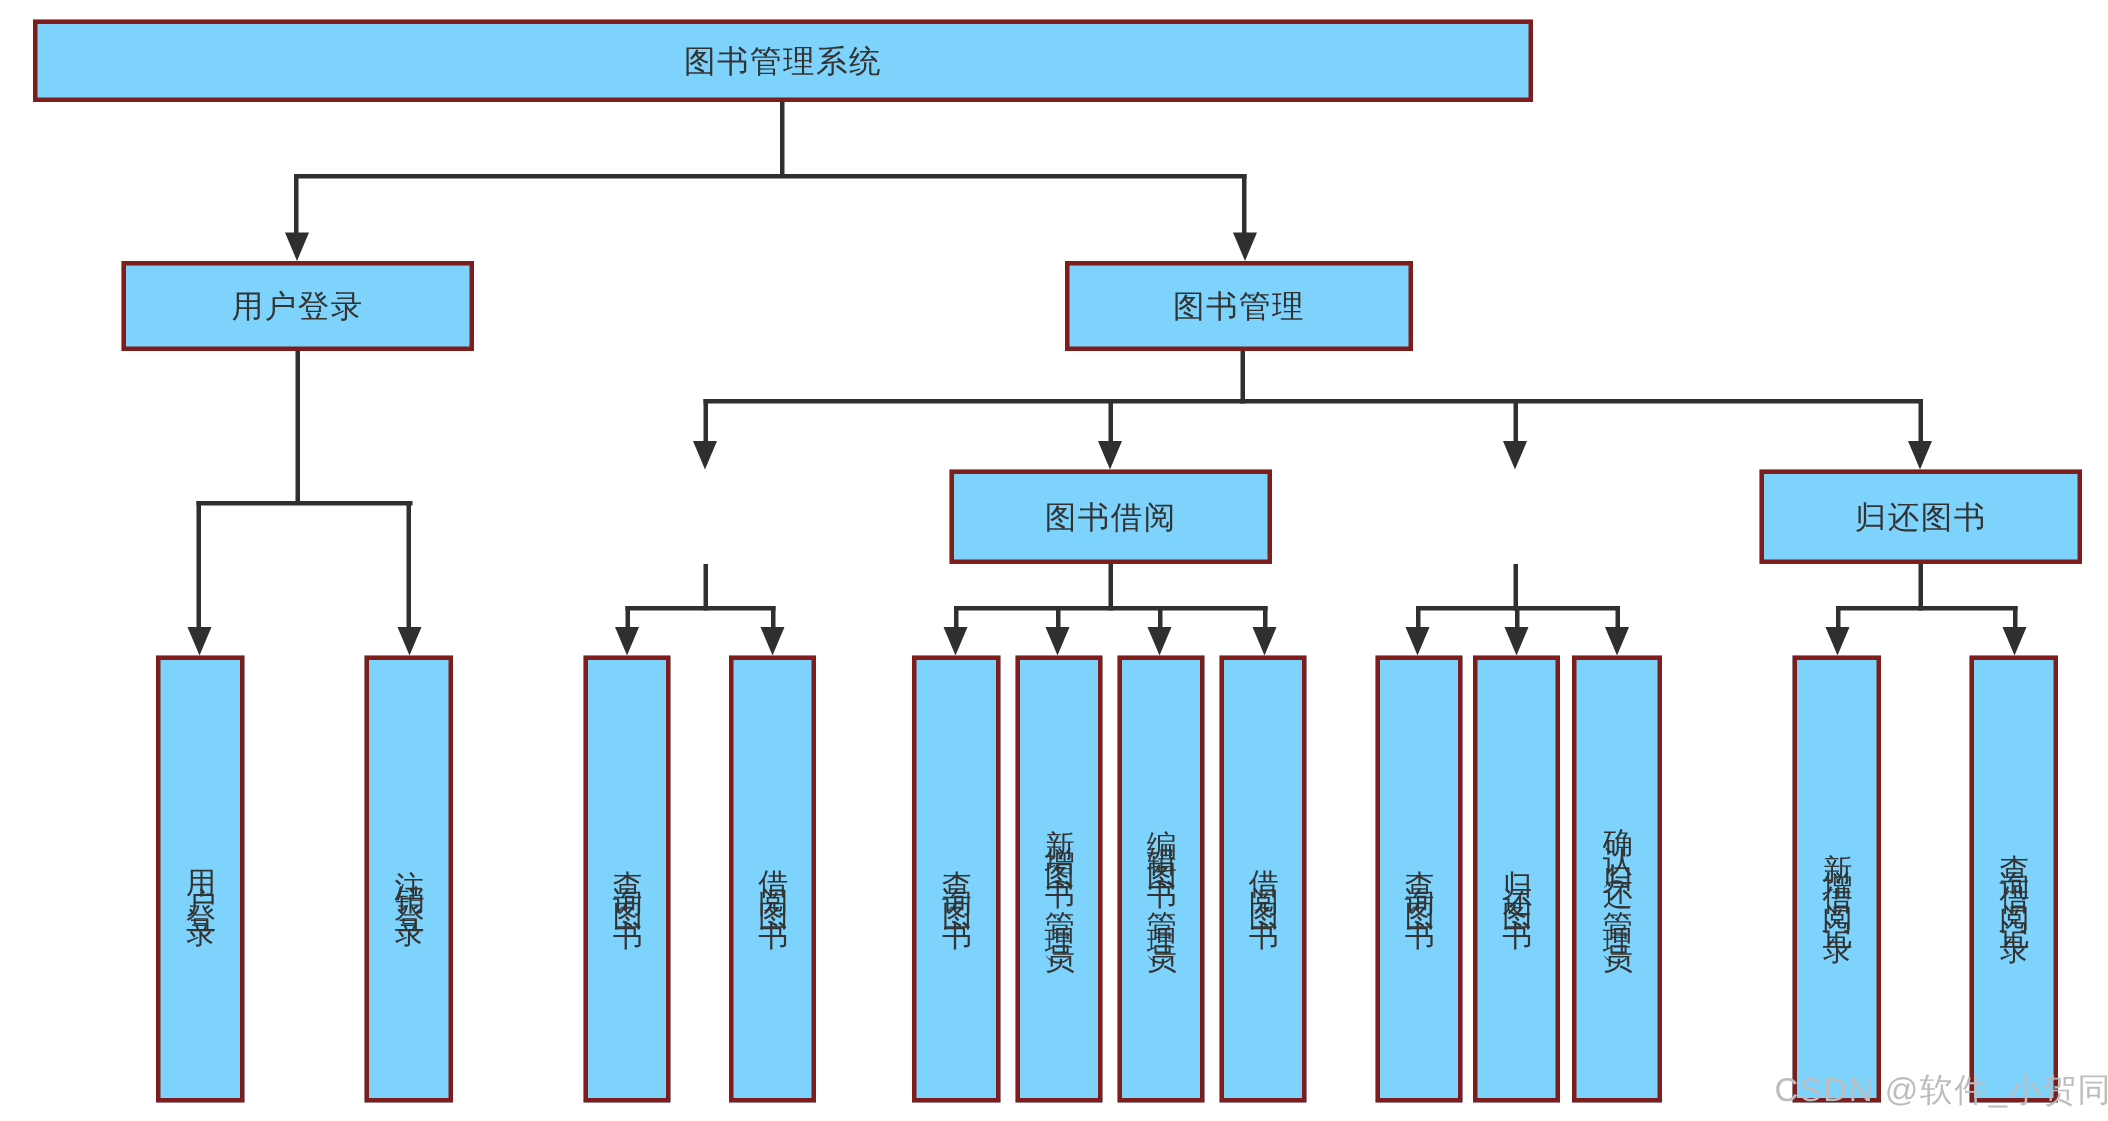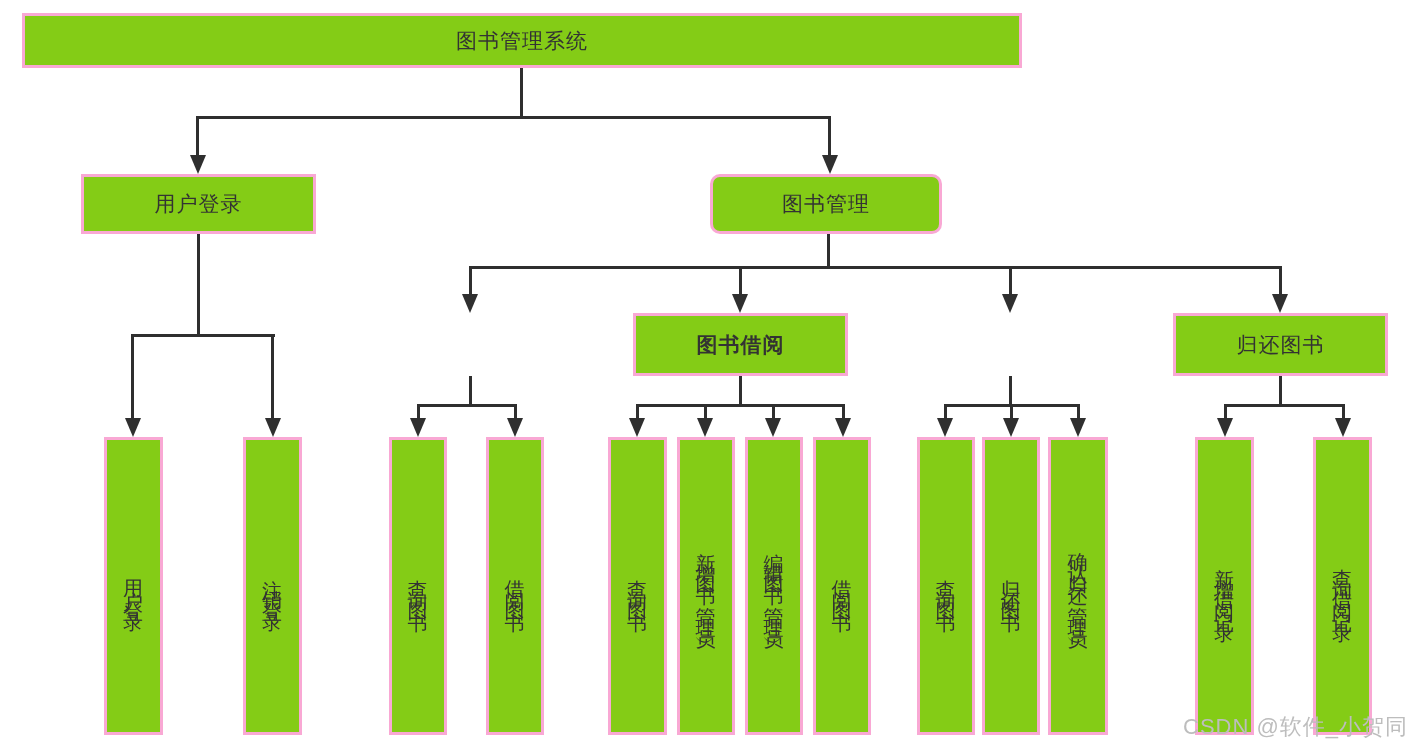--- a/index.html
+++ b/index.html
@@ -5,22 +5,22 @@
   html,body{margin:0;padding:0;background:#fff;}
   #canvas{
     position:relative;
     width:1405px;height:747px;
     background:#ffffff;
     font-family:"Liberation Sans", sans-serif;
     overflow:hidden;
   }
   .box{
     position:absolute;
-    border:3px solid #f9a8d4;
-    background:#84cc16;
+    border:3px solid #7f1d1d;
+    background:#7dd3fc;
     box-sizing:border-box;
     display:flex;align-items:center;justify-content:center;
     color:#333333;
   }
   .h-label{font-size:21px;letter-spacing:1px;white-space:nowrap;}
   .leaf{
     writing-mode:vertical-rl;
     font-size:20px;
     letter-spacing:11px;
     line-height:1;
@@ -50,41 +50,41 @@
   <div class="box h-label" style="left:22px;top:13px;width:1000px;height:55px;">图书管理系统</div>
 
   <div class="line" style="left:520px;top:68px;width:3px;height:50px;"></div>
   <div class="line" style="left:197px;top:116px;width:634px;height:3px;"></div>
   <div class="line" style="left:196px;top:116px;width:3px;height:41px;"></div>
   <div class="arrow" style="left:190px;top:155px;"></div>
   <div class="line" style="left:828px;top:116px;width:3px;height:41px;"></div>
   <div class="arrow" style="left:822px;top:155px;"></div>
 
   <div class="box h-label" style="left:81px;top:174px;width:235px;height:60px;">用户登录</div>
-  <div class="box h-label" style="left:710px;top:174px;width:232px;height:60px;border-radius:10px;">图书管理</div>
+  <div class="box h-label" style="left:710px;top:174px;width:232px;height:60px;">图书管理</div>
 
   <div class="line" style="left:197px;top:234px;width:3px;height:102px;"></div>
   <div class="line" style="left:131px;top:334px;width:144px;height:3px;"></div>
   <div class="line" style="left:131px;top:334px;width:3px;height:86px;"></div>
   <div class="arrow" style="left:125px;top:418px;"></div>
   <div class="line" style="left:271px;top:334px;width:3px;height:86px;"></div>
   <div class="arrow" style="left:265px;top:418px;"></div>
 
   <div class="line" style="left:827px;top:234px;width:3px;height:35px;"></div>
   <div class="line" style="left:469px;top:266px;width:813px;height:3px;"></div>
   <div class="line" style="left:469px;top:266px;width:3px;height:30px;"></div>
   <div class="arrow" style="left:462px;top:294px;"></div>
   <div class="line" style="left:739px;top:266px;width:3px;height:30px;"></div>
   <div class="arrow" style="left:732px;top:294px;"></div>
   <div class="line" style="left:1009px;top:266px;width:3px;height:30px;"></div>
   <div class="arrow" style="left:1002px;top:294px;"></div>
   <div class="line" style="left:1279px;top:266px;width:3px;height:30px;"></div>
   <div class="arrow" style="left:1272px;top:294px;"></div>
 
-  <div class="box h-label" style="left:633px;top:313px;width:215px;height:63px;font-weight:bold;">图书借阅</div>
+  <div class="box h-label" style="left:633px;top:313px;width:215px;height:63px;">图书借阅</div>
   <div class="box h-label" style="left:1173px;top:313px;width:215px;height:63px;">归还图书</div>
 
   <div class="line" style="left:469px;top:376px;width:3px;height:31px;"></div>
   <div class="line" style="left:417px;top:404px;width:100px;height:3px;"></div>
   <div class="line" style="left:417px;top:404px;width:3px;height:16px;"></div>
   <div class="arrow" style="left:410px;top:418px;"></div>
   <div class="line" style="left:514px;top:404px;width:3px;height:16px;"></div>
   <div class="arrow" style="left:507px;top:418px;"></div>
 
   <div class="line" style="left:739px;top:376px;width:3px;height:31px;"></div>

